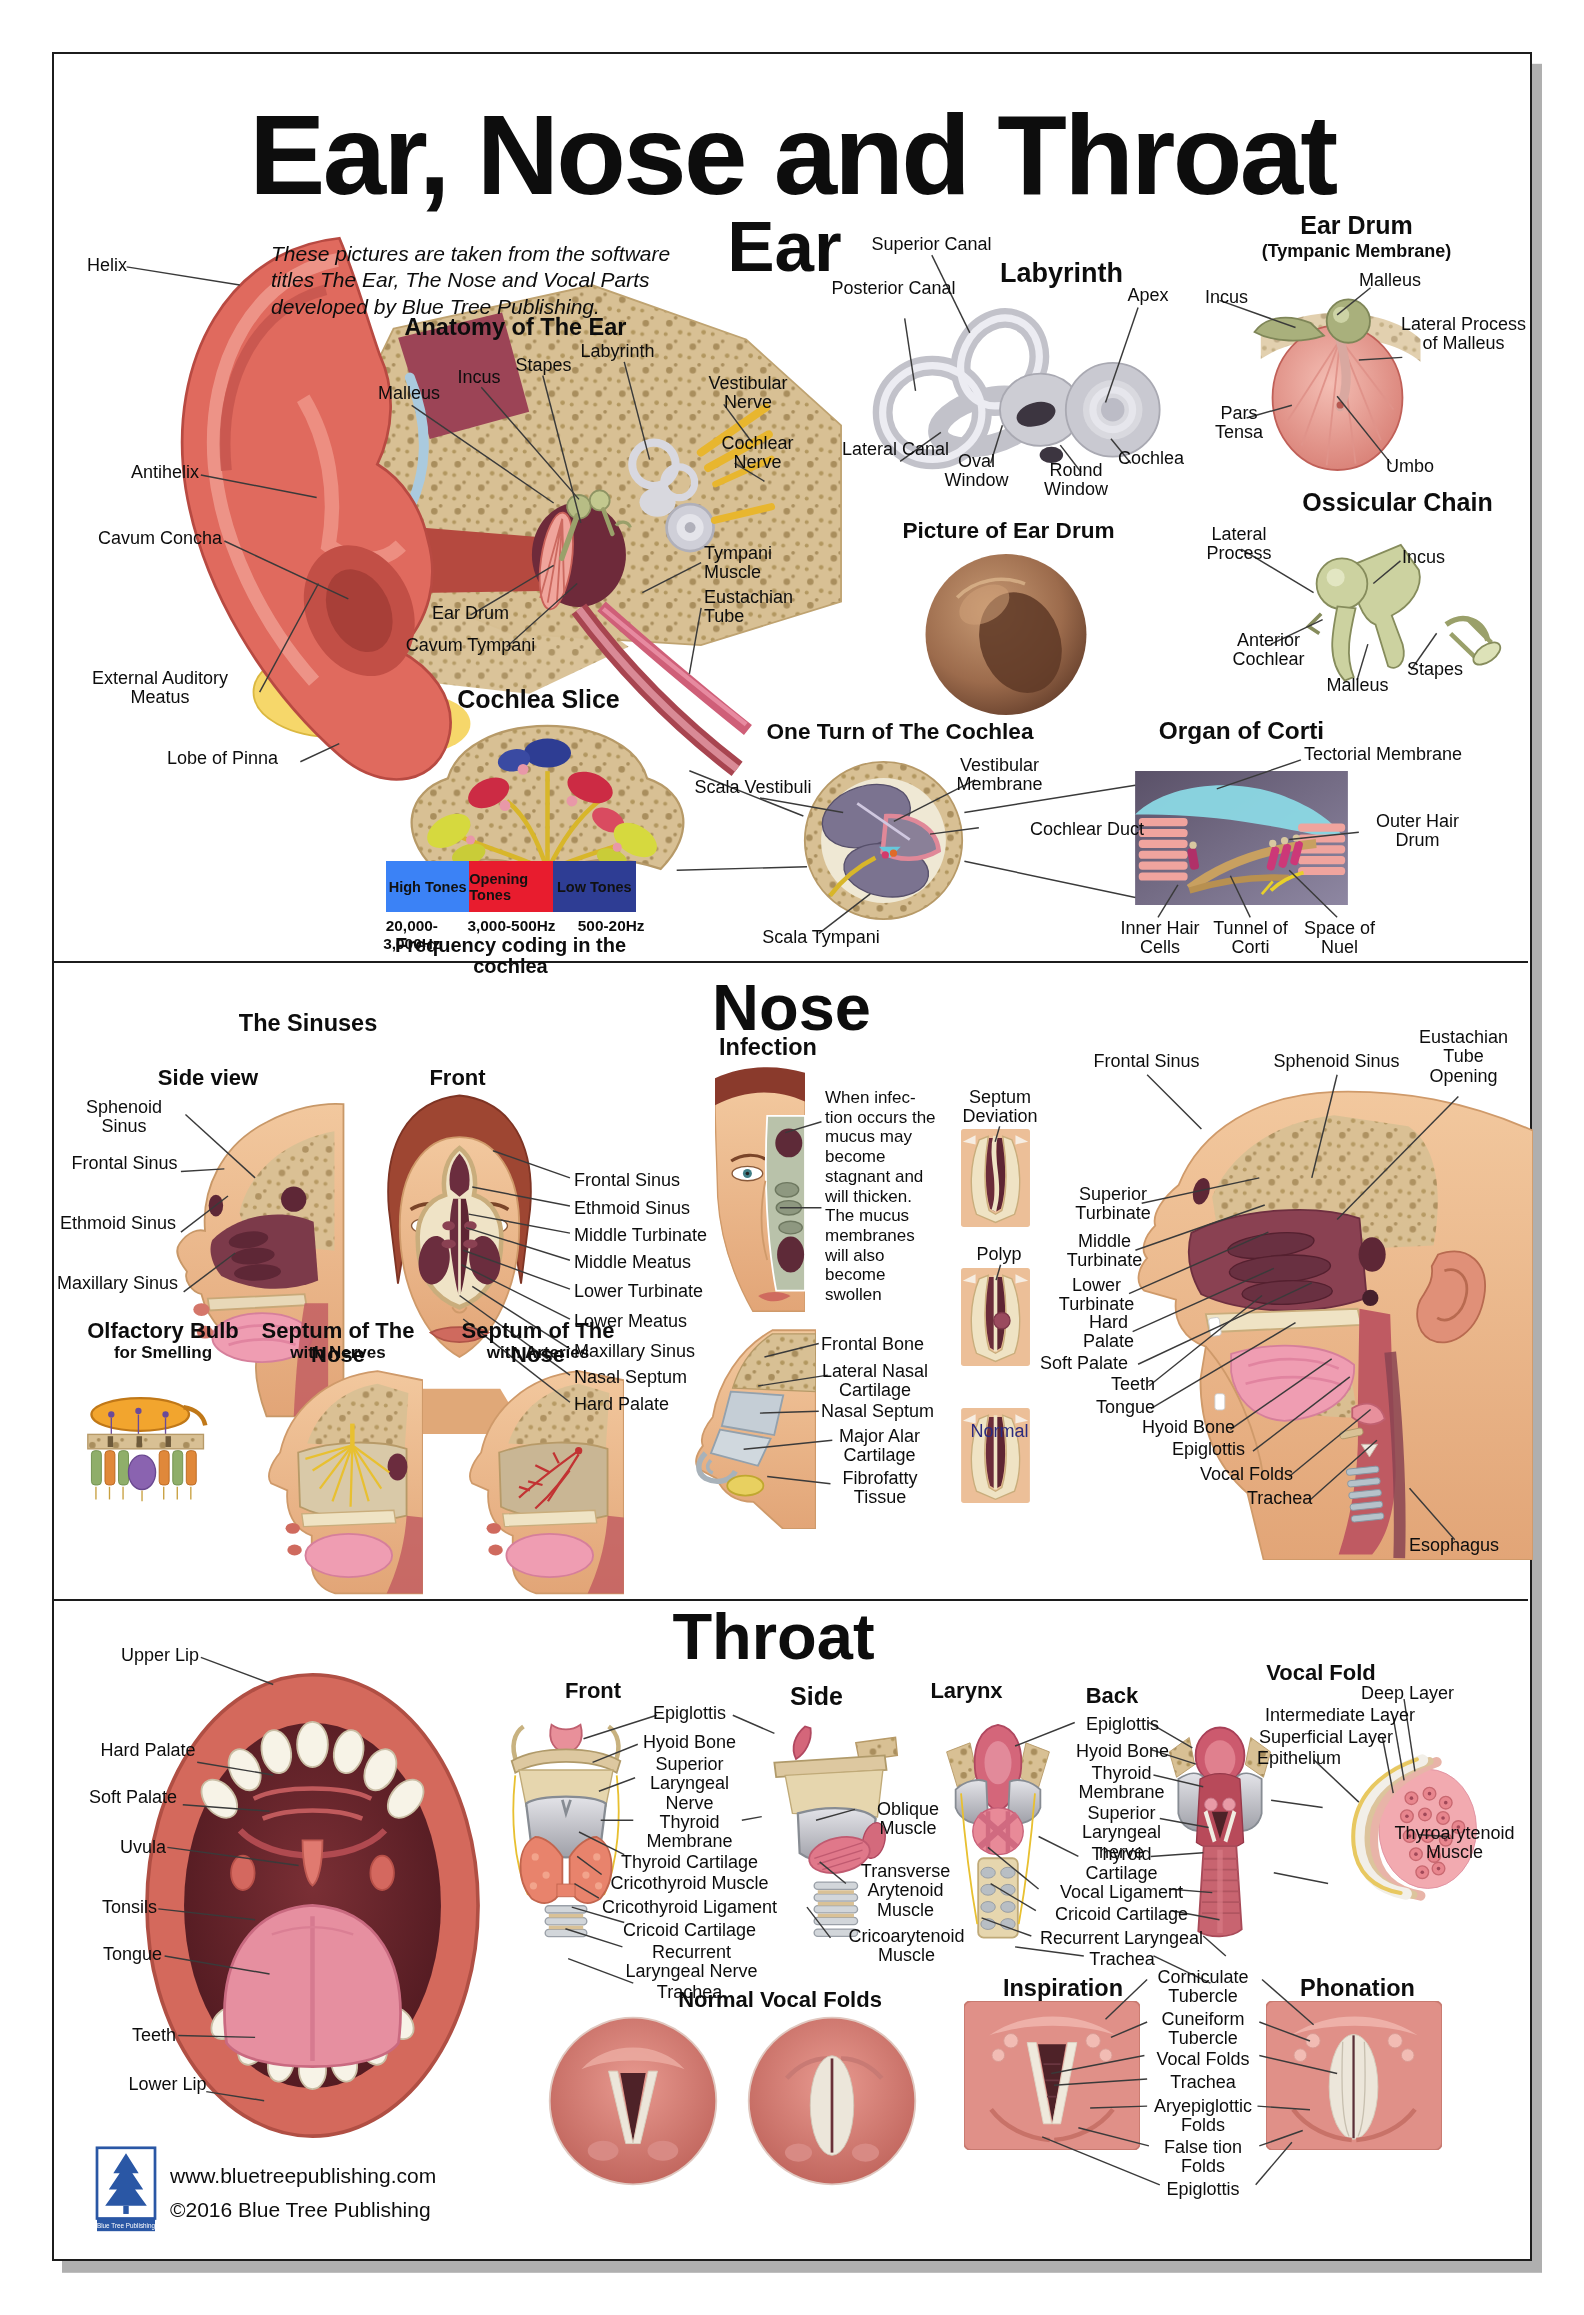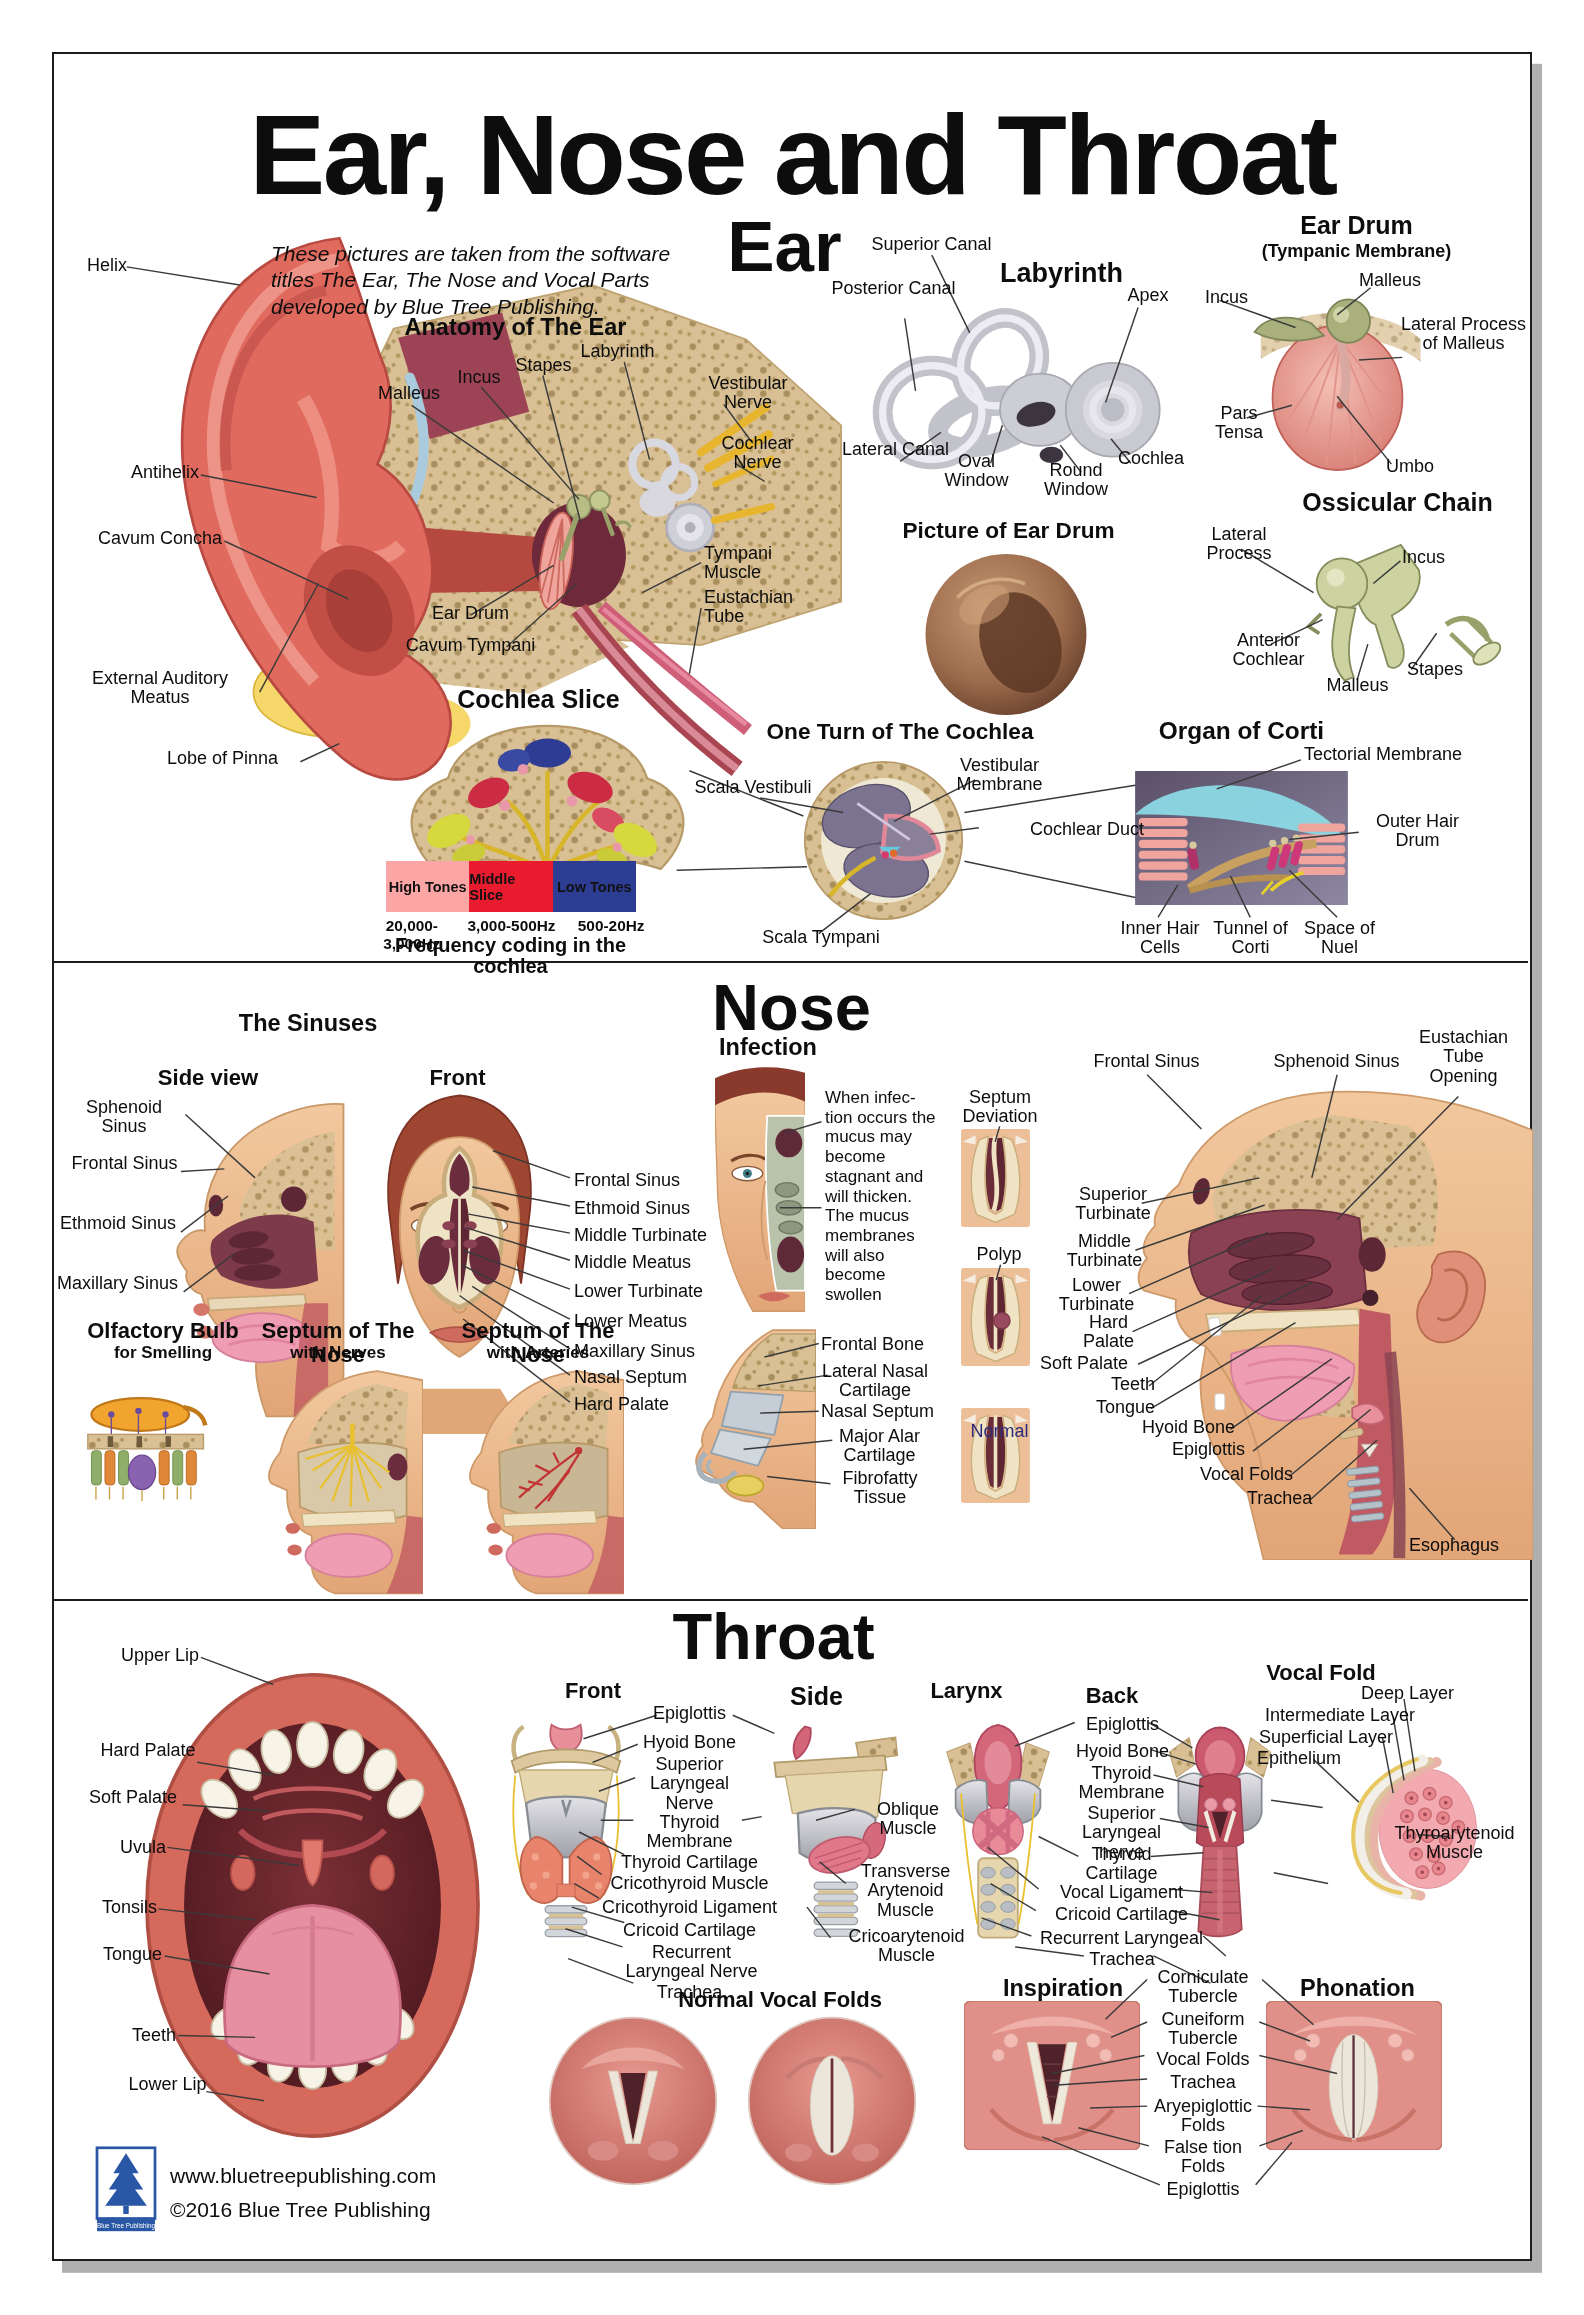--- a/index.html
+++ b/index.html
@@ -976,22 +976,22 @@
 <div class="lbl" style="left:1187px;top:525px;width:104px">Lateral Process</div>
 <div class="lbl l" style="left:1402px;top:548px;width:77px">Incus</div>
 <div class="lbl" style="left:1212px;top:631px;width:113px">Anterior Cochlear</div>
 <div class="lbl" style="left:1310px;top:676px;width:95px">Malleus</div>
 <div class="lbl l" style="left:1407px;top:660px;width:86px">Stapes</div>
 
 <div class="lbl b" style="left:891px;top:519px;width:235px;font-size:22.6px">Picture of Ear Drum</div>
 
 <div class="lbl b" style="left:412px;top:686px;width:253px;font-size:25px">Cochlea Slice</div>
 <div class="legend">
-  <div style="background: #fca5a5;">High Tones</div>
-  <div style="background: rgb(232, 28, 46);">Middle Slice</div>
+  <div style="background: #3b82f6;">High Tones</div>
+  <div style="background: rgb(232, 28, 46);">Opening Tones</div>
   <div style="background: rgb(46, 61, 148);">Low Tones</div>
 </div>
 <div class="ranges">
   <span>20,000-3,000Hz</span>
   <span>3,000-500Hz</span>
   <span>500-20Hz</span>
 </div>
 <div class="lbl b" style="left:366px;top:935px;width:289px;font-size:20px">Frequency coding in the cochlea</div>
 
 <div class="lbl b" style="left:746px;top:720px;width:308px;font-size:22.6px">One Turn of The Cochlea</div>

